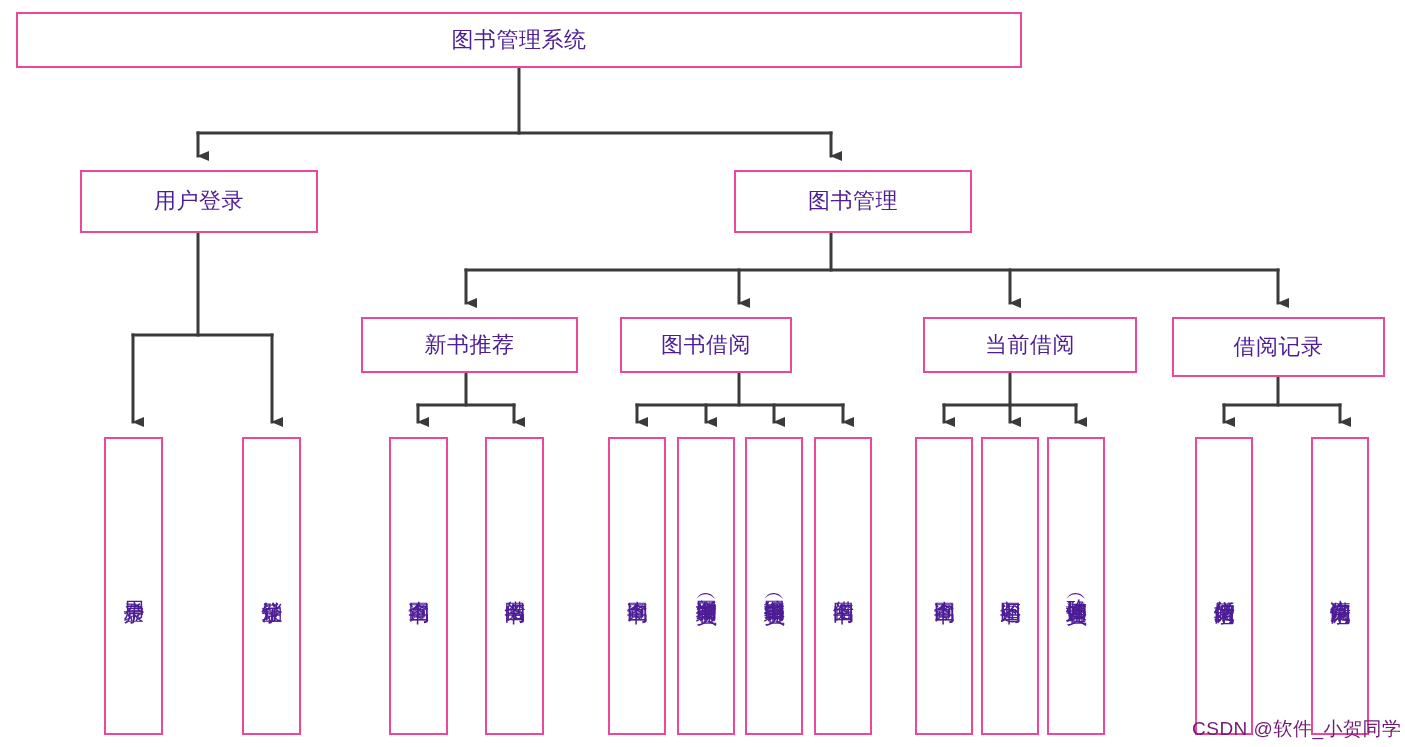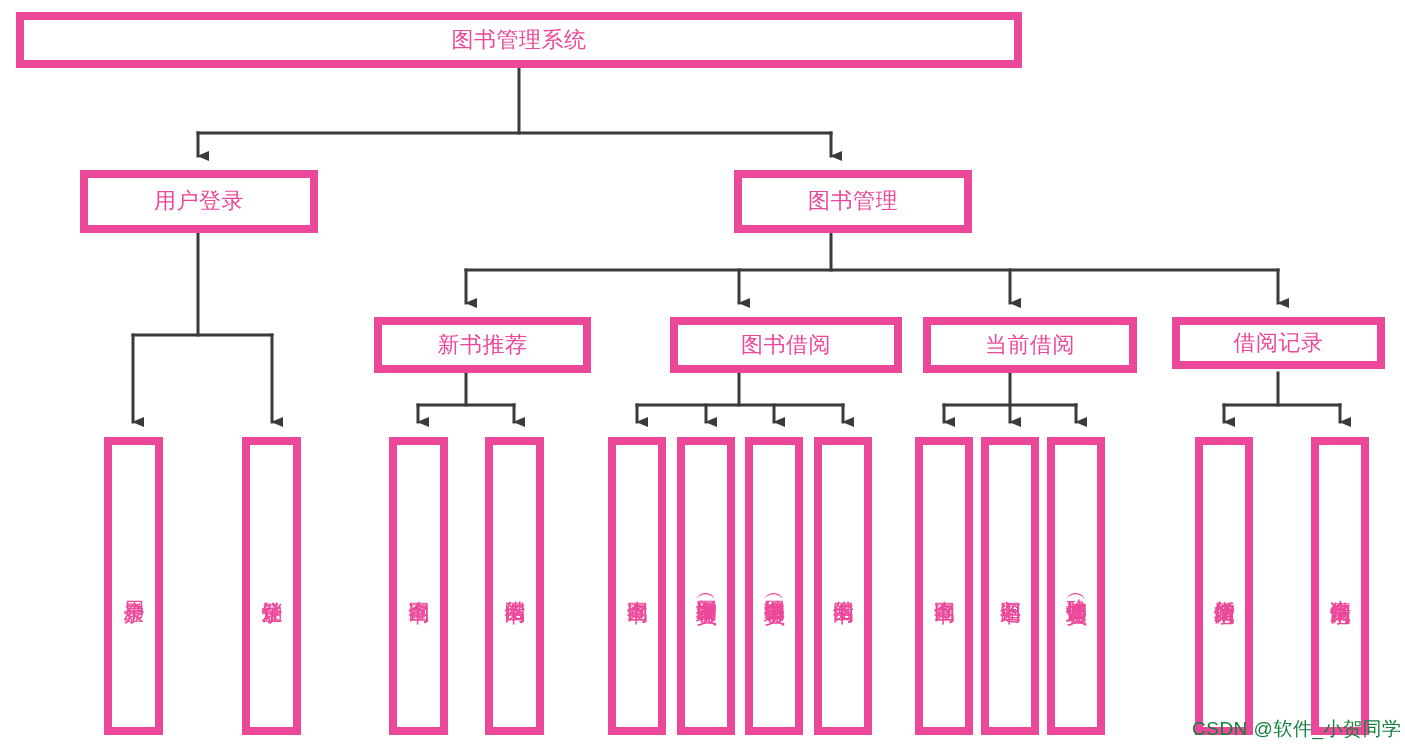--- a/index.html
+++ b/index.html
@@ -19,26 +19,26 @@
     position: absolute;
     left: 0;
     top: 0;
     width: 1405px;
     height: 747px;
     pointer-events: none;
   }
   .node {
     position: absolute;
     box-sizing: border-box;
-    border: 8px solid #ec4899;
+    border: 2px solid #ec4899;
     background: #ffffff;
     display: flex;
     align-items: center;
     justify-content: center;
-    color: #ec4899;
+    color: #4c1d95;
   }
   .node.horiz {
     font-size: 22px;
     letter-spacing: 0.5px;
     line-height: 1.2;
   }
   .node.vert {
     writing-mode: vertical-rl;
     text-orientation: upright;
     font-size: 21px;
@@ -50,21 +50,21 @@
     text-align: center;
   }
   .node.vert span {
     writing-mode: vertical-rl;
     text-orientation: upright;
     display: block;
     white-space: nowrap;
   }
   #watermark {
     position: absolute;
-    color: #15803d;
+    color: #701a75;
     font-size: 19px;
     letter-spacing: 0.5px;
     white-space: nowrap;
     user-select: none;
   }
 </style>
 </head>
 <body>
 
 <div id="canvas">
@@ -117,24 +117,24 @@
       <path d="M1224,405 L1224,422" marker-end="url(#arrow)"></path>
       <path d="M1340,405 L1340,422" marker-end="url(#arrow)"></path>
     </g>
   </svg>
 
   <div class="node horiz" style="left:16px; top:12px; width:1006px; height:56px;">图书管理系统</div>
 
   <div class="node horiz" style="left:80px; top:170px; width:238px; height:63px;">用户登录</div>
   <div class="node horiz" style="left:712px; top:170px; width:238px; height:63px;margin-left:22px;">图书管理</div>
 
-  <div class="node horiz" style="left:374px; top:317px; width:217px; height:56px;">新书推荐</div>
-  <div class="node horiz" style="left:670px; top:317px; width:232px; height:56px;text-align:center;">图书借阅</div>
+  <div class="node horiz" style="left:361px; top:317px; width:217px; height:56px;">新书推荐</div>
+  <div class="node horiz" style="left:620px; top:317px; width:172px; height:56px;text-align:center;">图书借阅</div>
   <div class="node horiz" style="left:903px; top:317px; width:214px; height:56px;margin-left:20px;">当前借阅</div>
-  <div class="node horiz" style="left:1172px; top:317px; width:213px; height:52px;">借阅记录</div>
+  <div class="node horiz" style="left:1172px; top:317px; width:213px; height:60px;">借阅记录</div>
 
   <div class="node vert" style="left:104px; top:437px; width:59px; height:298px;">
     <span>用户登录</span>
   </div>
   <div class="node vert" style="left:242px; top:437px; width:59px; height:298px;">
     <span>注销登录</span>
   </div>
 
   <div class="node vert" style="left:389px; top:437px; width:59px; height:298px;">
     <span>查询图书</span>

